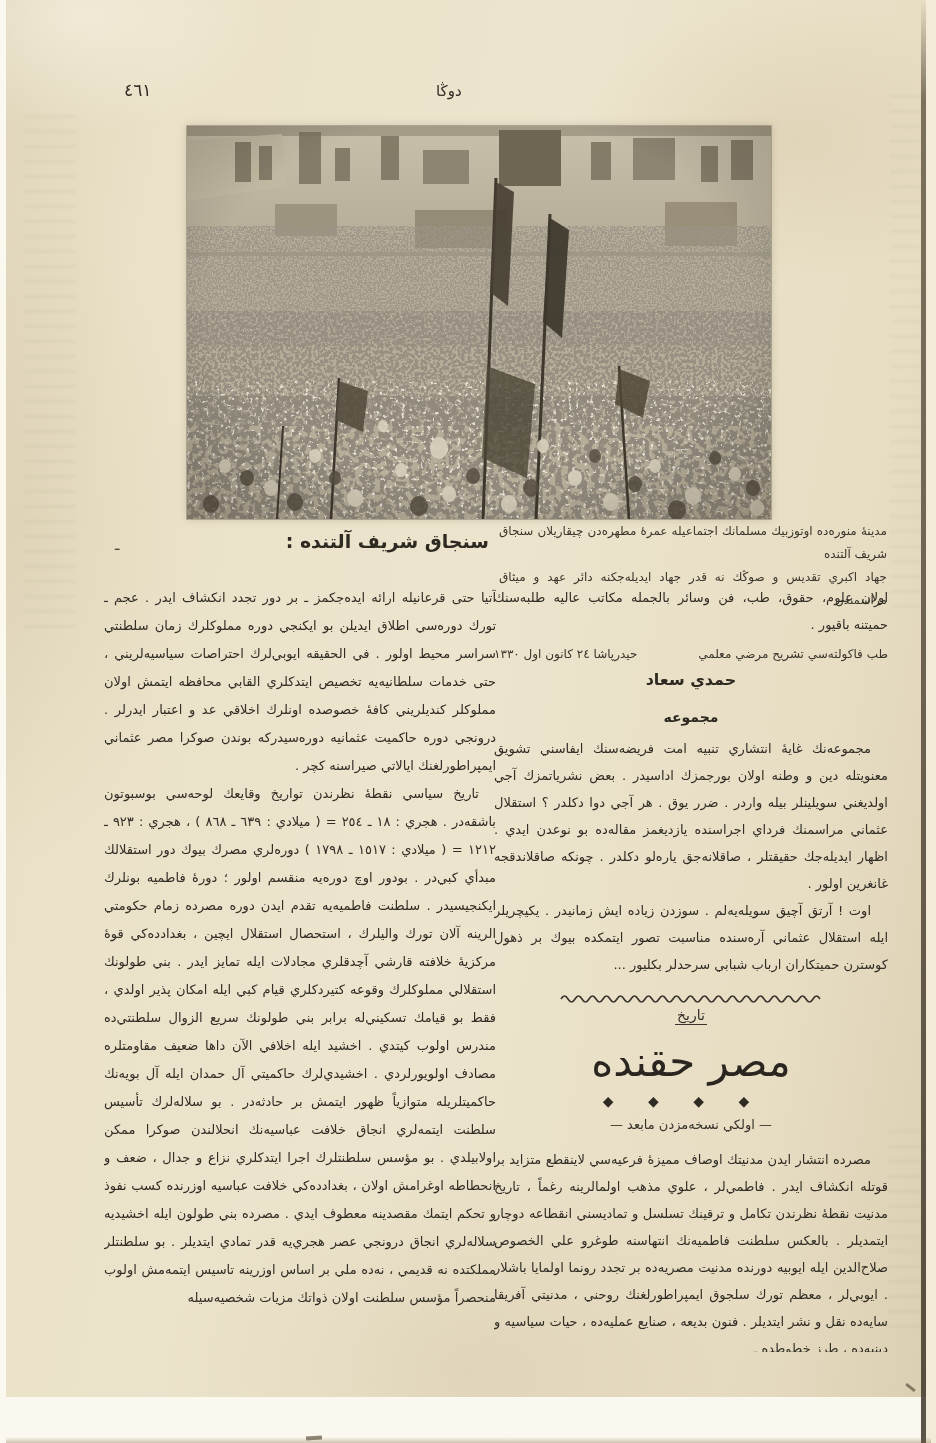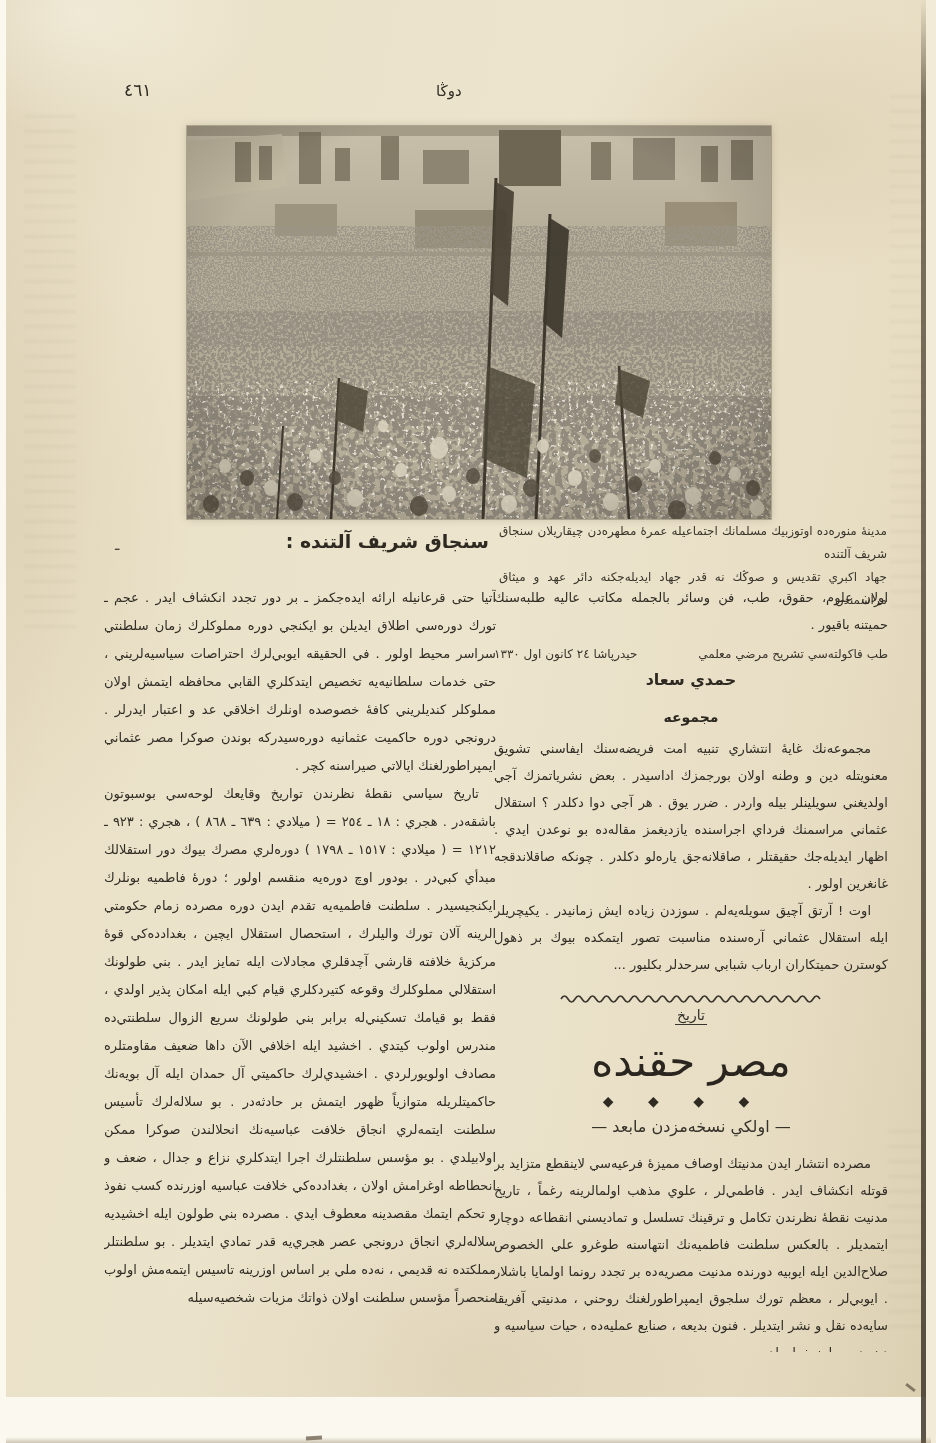--- a/index.html
+++ b/index.html
@@ -63,21 +63,21 @@
     color:#2e2a22; }
   .mecmua-heading { text-align:center; font-size:14px; font-weight:bold; margin-top:20px;
     margin-bottom:10px; color:#2c2820; }
   .divider { text-align:center; margin-top:10px; }
   .tarih { text-align:center; font-size:14px; margin-top:0; }
   .tarih span { border-bottom:1.5px solid #3a352c; padding:0 2px 1px; color:#33302a; }
   .article-title { text-align:center; font-size:42px; font-weight:normal; color:#2a261f;
     margin-top:12px; line-height:54px; }
   .ornament { text-align:center; font-size:14px; color:#2f2b23; letter-spacing:15px;
     margin-top:4px; text-indent:15px; }
-  .subtitle { text-align:center; font-size:16px; color:#36322a; margin-top:8px; }
+  .subtitle { text-align:center; font-size:13px; color:#36322a; margin-top:8px; }
   .article-para { margin-top:14px !important; }
 </style>
 </head>
 <body>
 
 <div class="page">
 
   <span class="header-num ottoman">٤٦١</span>
   <span class="masthead ottoman">دوڭا</span>
 

